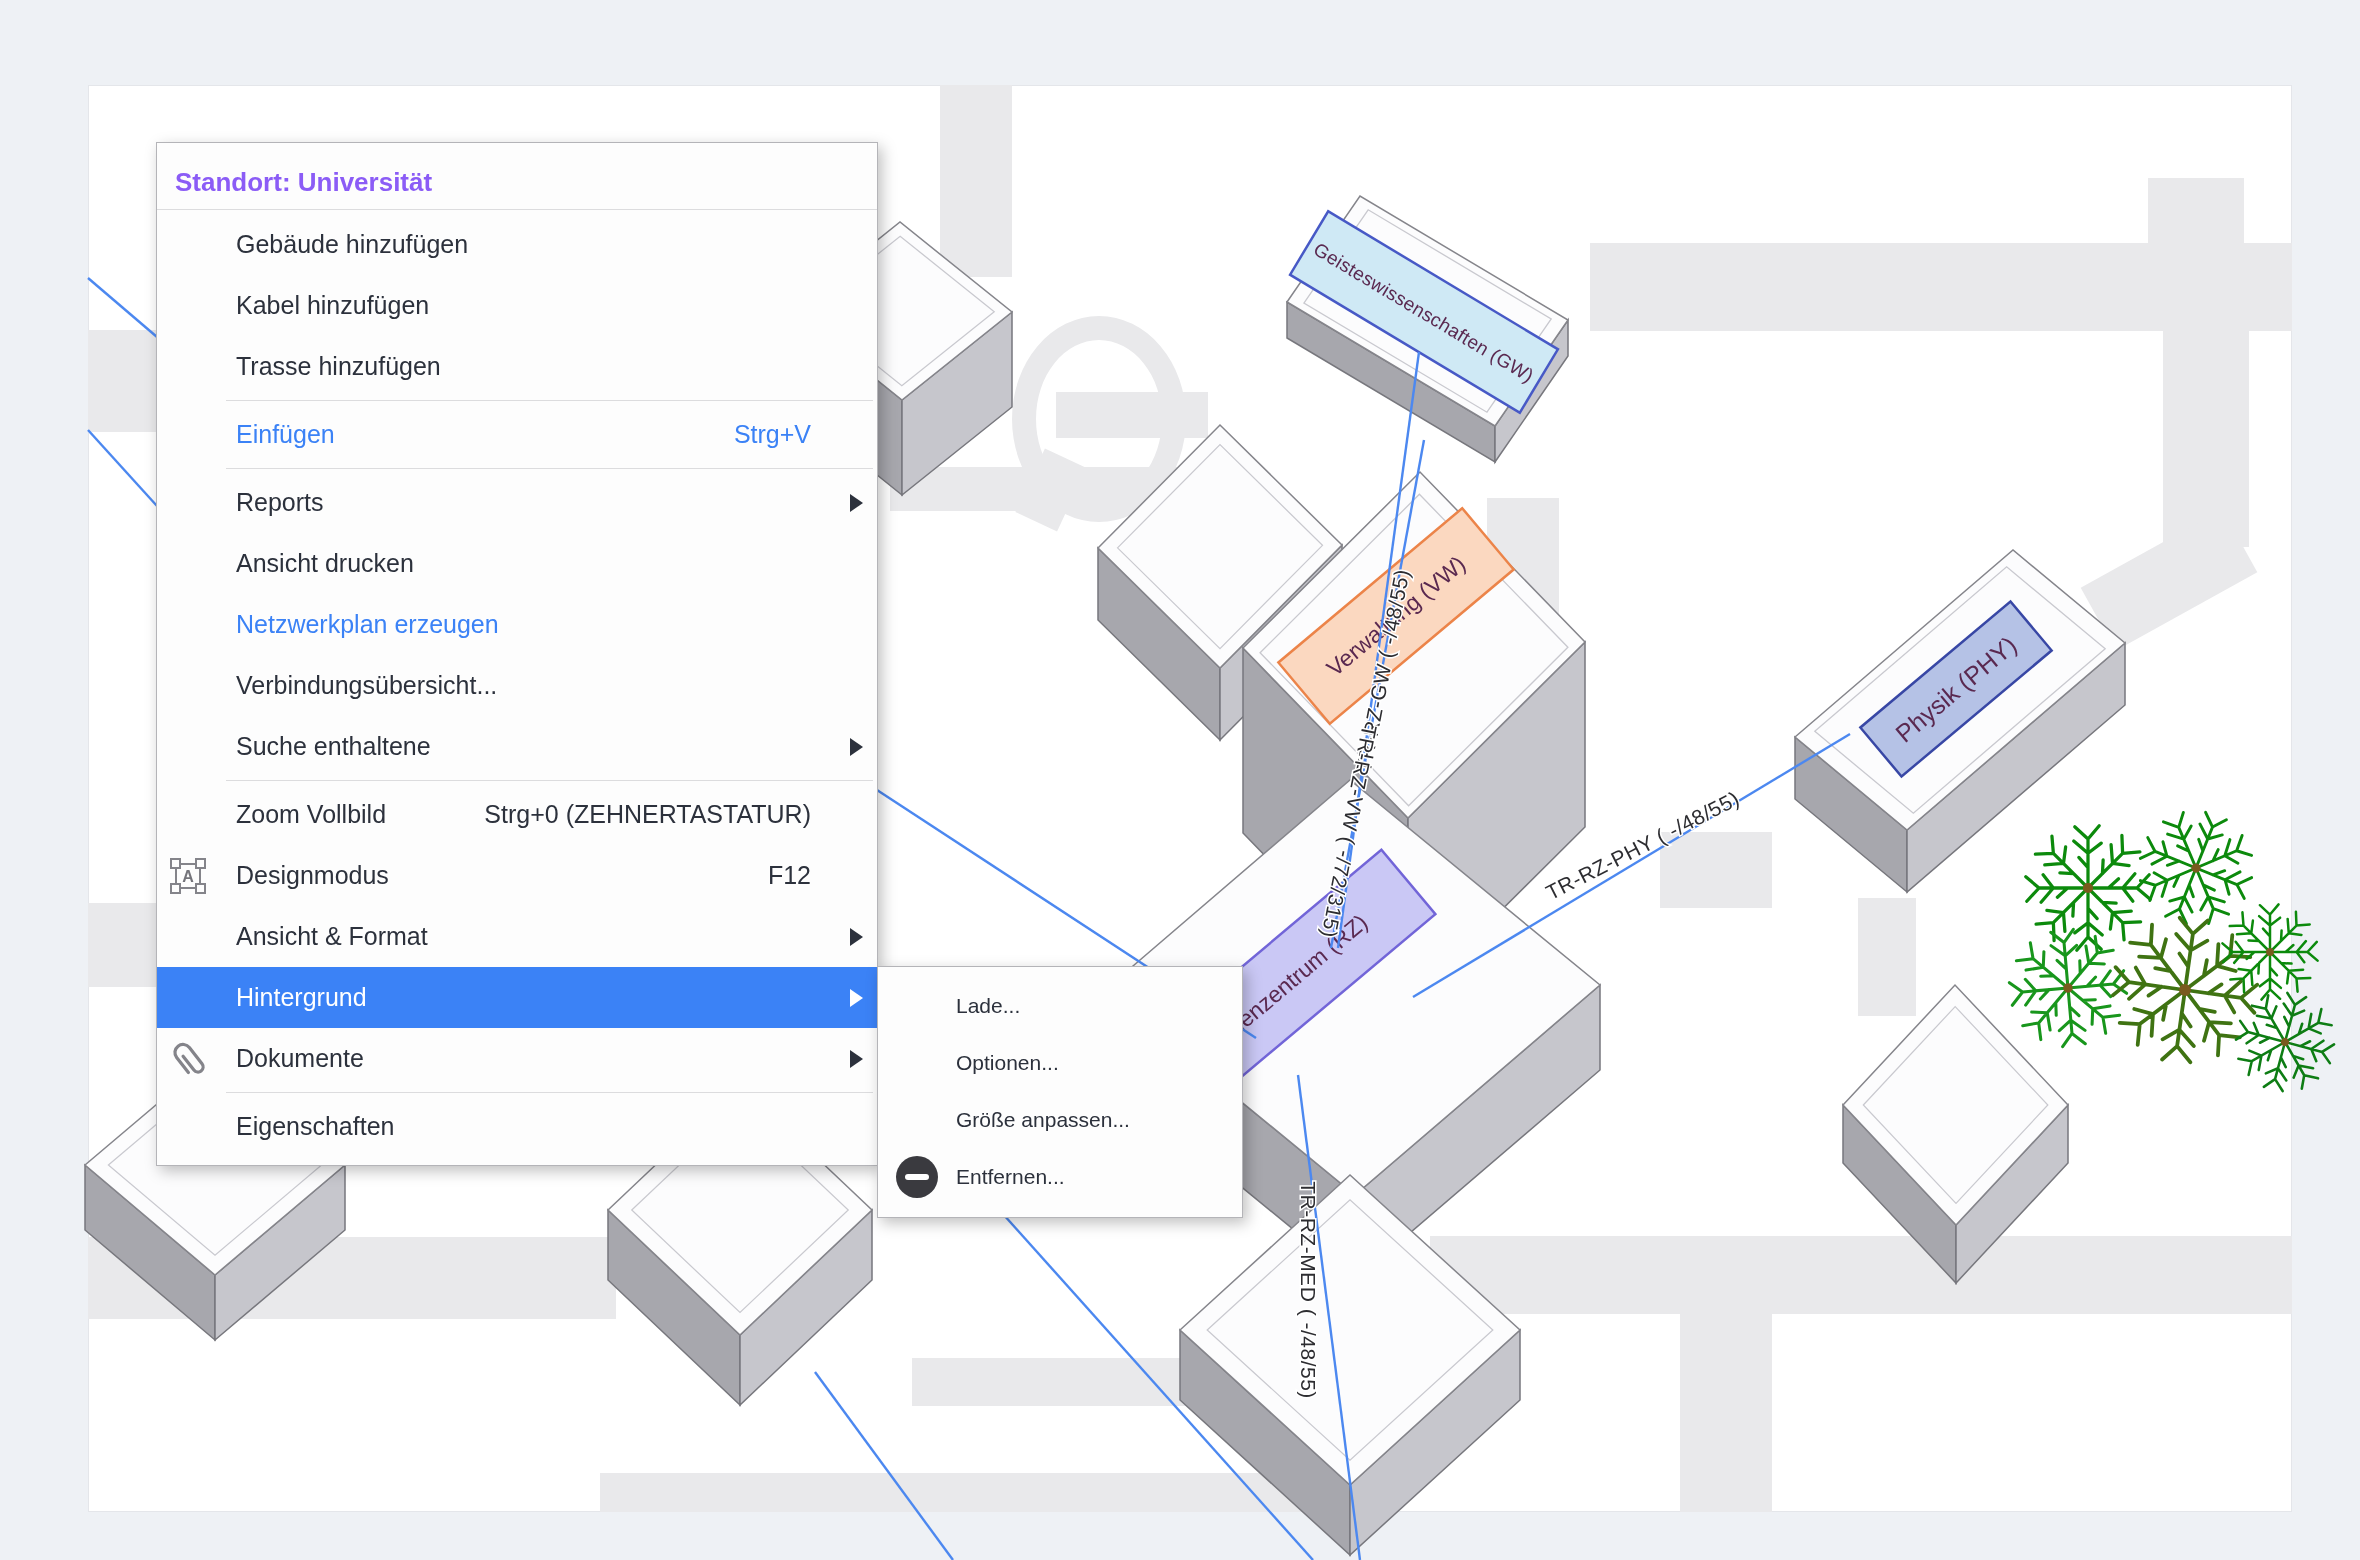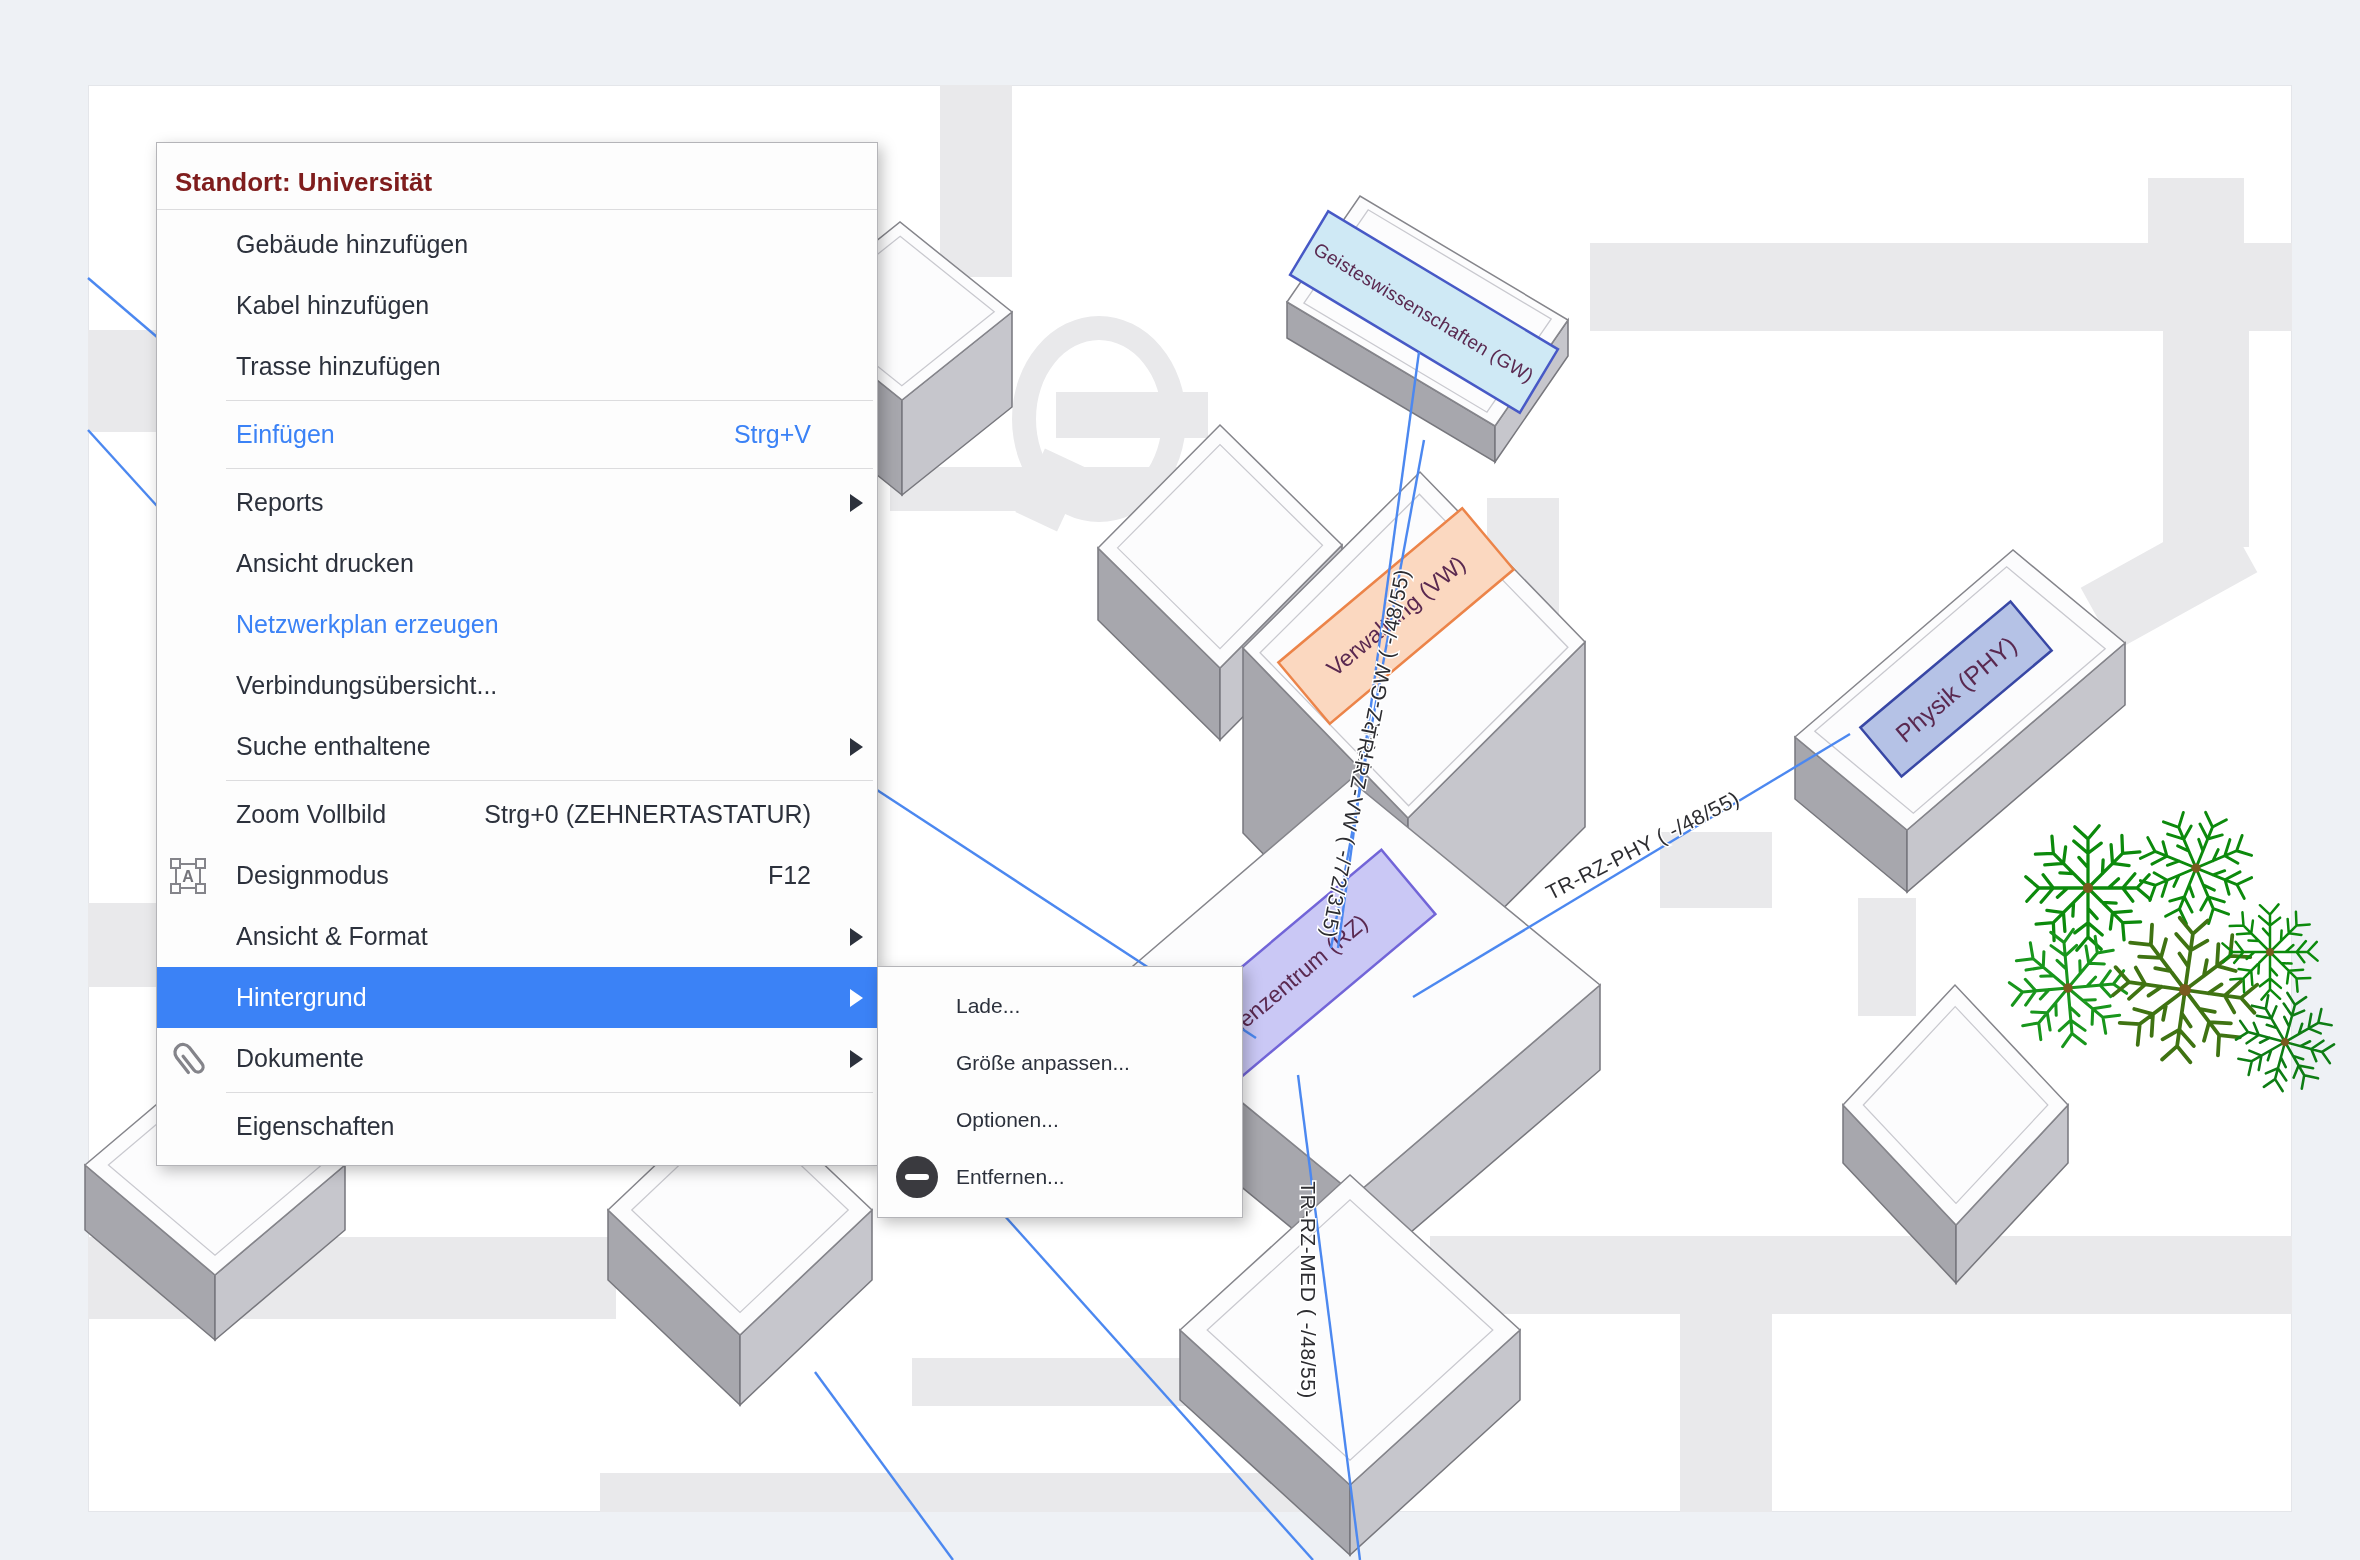--- a/index.html
+++ b/index.html
@@ -8,21 +8,21 @@
   
   .map{position:absolute;left:88px;top:85px;width:2204px;height:1427px;
        background:#ffffff;border:1px solid #e4e6ea;box-sizing:border-box;z-index:1;}
   .road{position:absolute;background:#e9e9eb;z-index:2;}
   .ring{position:absolute;border:24px solid #e9e9eb;border-radius:50%;background:transparent;z-index:2;}
   svg.scene{position:absolute;left:0;top:0;z-index:3;}
   
   .menu{position:absolute;left:156px;top:142px;width:722px;height:1024px;
         background:#fdfdfd;border:1px solid #b4b4b8;box-sizing:border-box;
         box-shadow:4px 5px 14px rgba(0,0,0,.25);z-index:10;padding-top:16px;overflow:hidden;}
-  .mtitle{height:46px;line-height:46px;padding-left:18px;font-size:26px;font-weight:bold;color:#7f1d1d;}
+  .mtitle{height:46px;line-height:46px;padding-left:18px;font-size:26px;font-weight:bold;color:#8b5cf6;}
   .msep{height:1px;background:#dcdcde;margin:3px 4px 3px 69px;}
   .msep.full{margin:4px 0 4px 0;}
   .mrow{height:61px;display:flex;align-items:center;font-size:25px;color:#2c313c;padding-right:8px;}
   .micon{width:79px;flex:none;display:flex;align-items:center;justify-content:flex-start;padding-left:11px;box-sizing:border-box;}
   .mlabel{flex:1;white-space:nowrap;}
   .mshort{white-space:nowrap;color:#2c313c;text-align:center;}
   .marrow{width:58px;flex:none;display:flex;justify-content:flex-end;padding-right:6px;box-sizing:border-box;}
   .marrow i{display:block;width:0;height:0;border-left:13px solid currentColor;
             border-top:9px solid transparent;border-bottom:9px solid transparent;}
   .mrow.dis .mlabel,.mrow.dis .mshort{color:#3b82f6;}
@@ -319,25 +319,25 @@
     </div>
   </div>
 
   <div class="submenu">
     <div class="srow">
       <span class="sicon"></span>
         <span class="mlabel">Lade...</span>
     </div>
     <div class="srow">
       <span class="sicon"></span>
-        <span class="mlabel">Größe anpassen...</span>
+        <span class="mlabel">Optionen...</span>
     </div>
     <div class="srow">
       <span class="sicon"></span>
-        <span class="mlabel">Optionen...</span>
+        <span class="mlabel">Größe anpassen...</span>
     </div>
     <div class="srow">
       <span class="sicon">
           <span class="remove-circle"></span>
         </span>
       <span class="mlabel">Entfernen...</span>
     </div>
   </div>
 
 </div>

